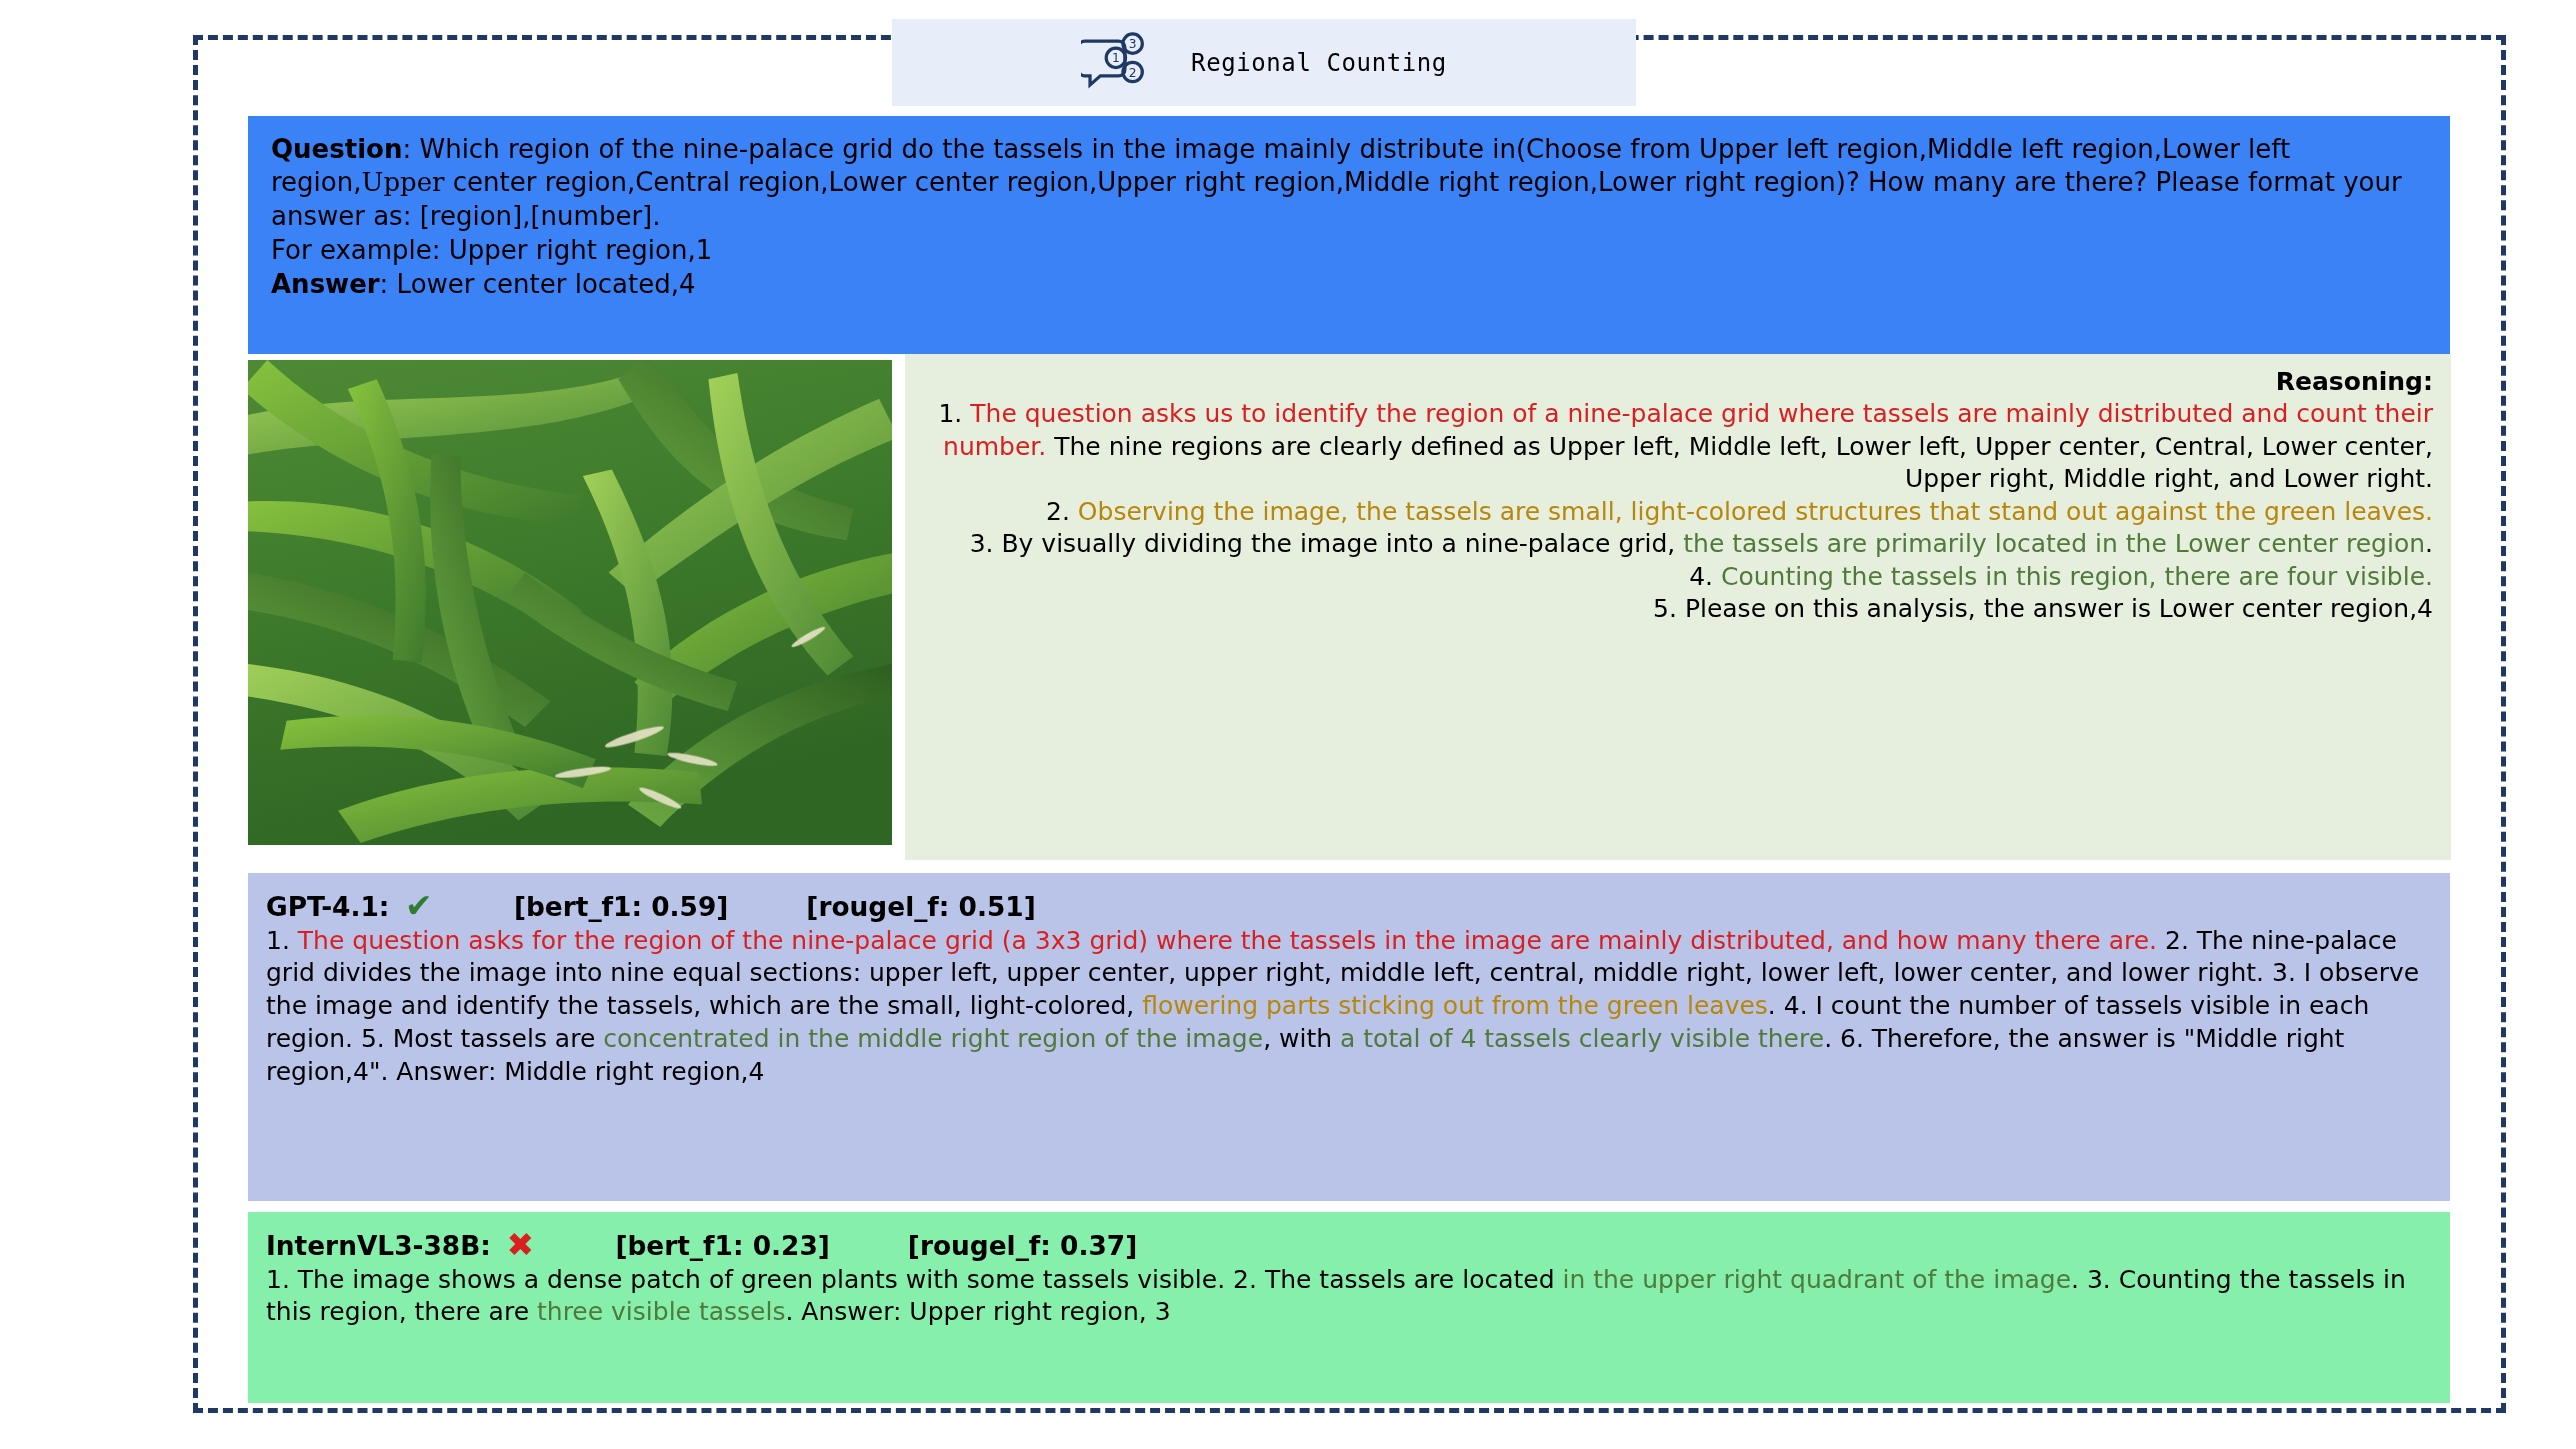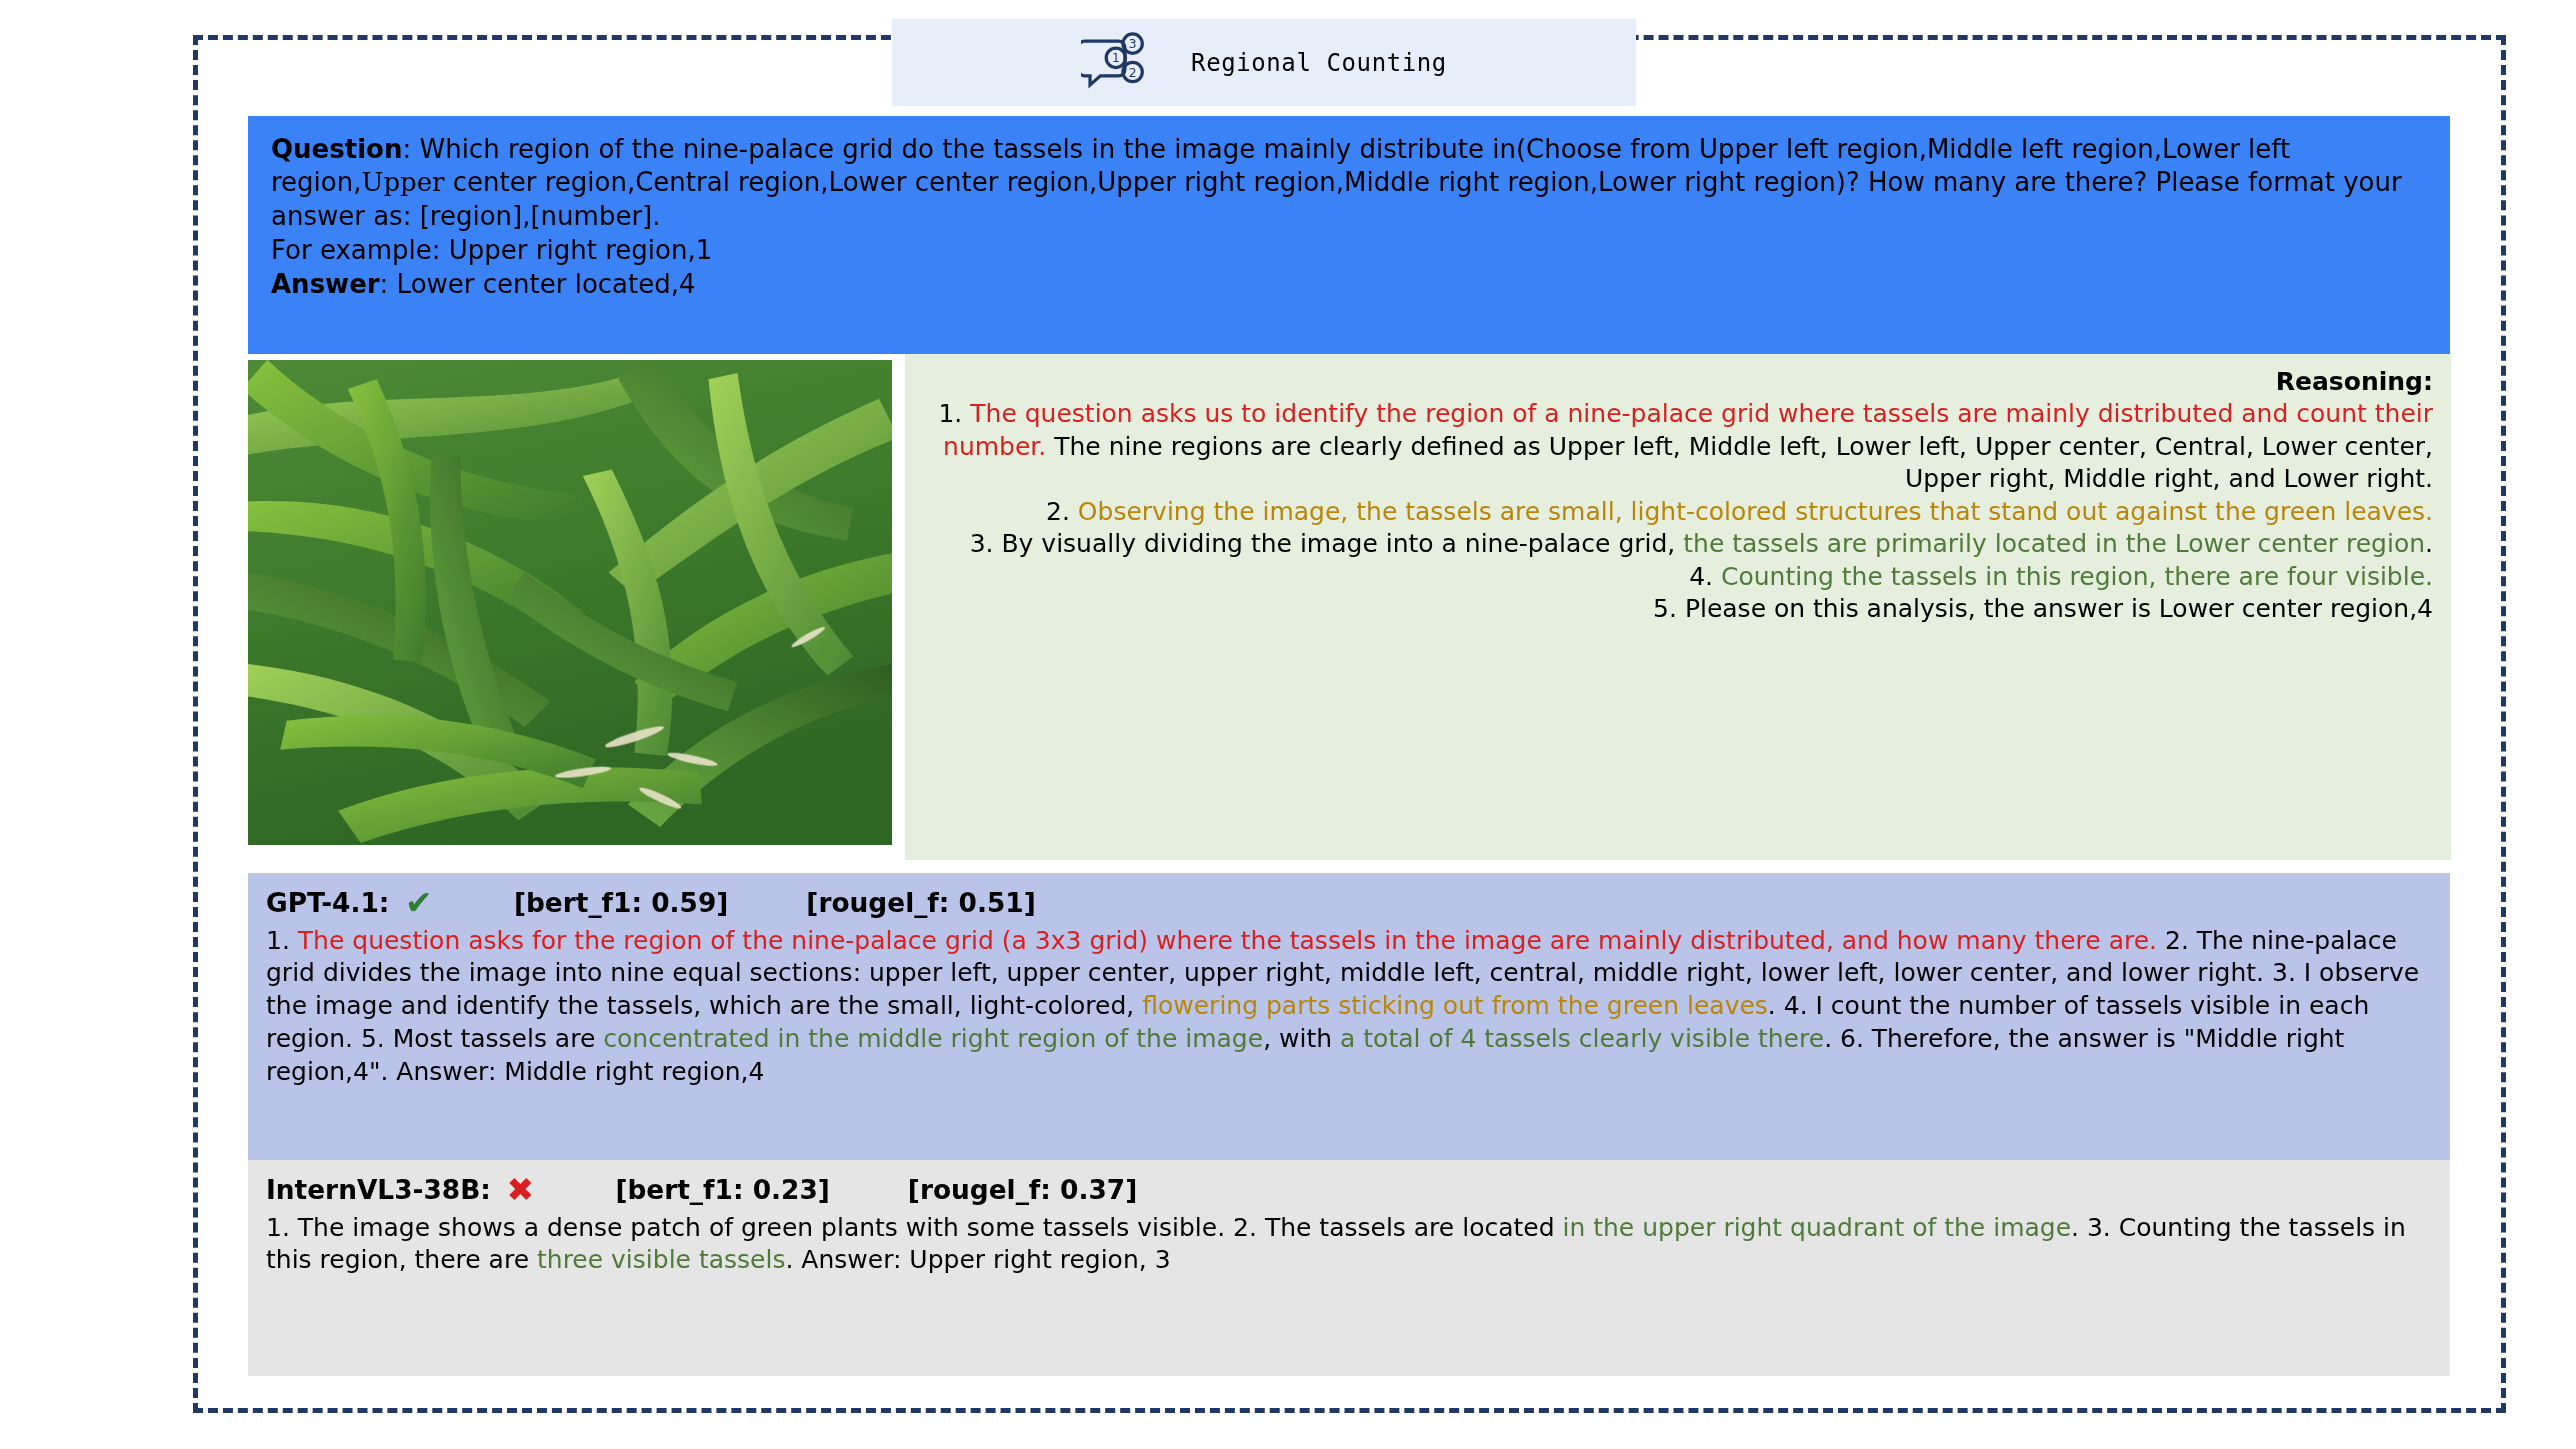--- a/index.html
+++ b/index.html
@@ -123,27 +123,27 @@
     width: 2202px;
     box-sizing: border-box;
     padding: 9px 18px 10.3px 18px;
   }
   .gpt-block {
     top: 873px;
     height: 328px;
     background: #b9c4e8;
   }
   .intern-block {
-    top: 1160px;
-    height: 216px;
-    background: #e5e5e5;
+    top: 1212px;
+    height: 191px;
+    background: #86efac;
   }
   .model-head {
     display: flex;
-    align-items: center;
+    align-items: flex-end;
     font-size: 26.4px;
     font-weight: bold;
     color: #000;
     height: 40px;
   }
   .model-name { white-space: nowrap; }
   .mark-ok {
     display: inline-block;
     width: 45px;
     margin-left: 15.5px;

